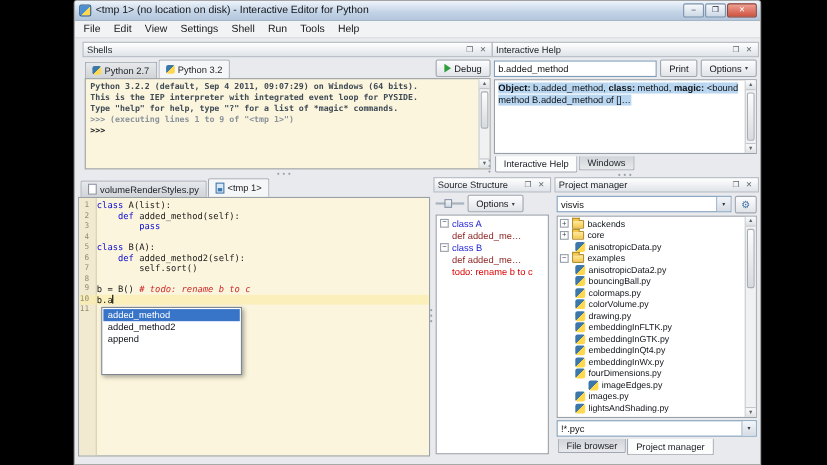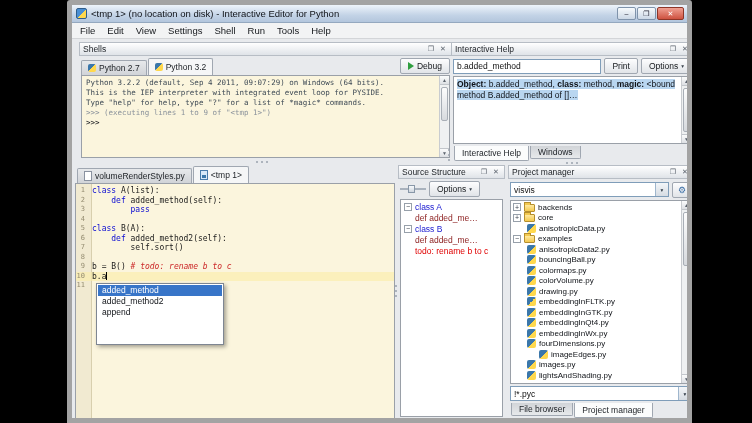--- a/index.html
+++ b/index.html
@@ -1,21 +1,21 @@
 <!DOCTYPE html>
 <html><head>
 <meta charset="utf-8">
 <style>
   * { margin:0; padding:0; box-sizing:border-box; }
   body { background:#000; font-family:"Liberation Sans", sans-serif; }
   .stage { position:relative; width:752px; height:423px; background:#000; overflow:hidden; }
 
   
   .window { position:absolute; left:67px; top:0; width:625px; height:423px;
-            background:#e8eaed; border:5px solid #a3a3a3; border-radius:3px 3px 0 0;
+            background:#e8eaed; border:1px solid #a3a3a3; border-radius:3px 3px 0 0;
             display:flex; flex-direction:column; overflow:hidden; }
   .titlebar { height:18px; flex:none; background:linear-gradient(#eef4fb,#c3d3e6 60%,#b3c6dd);
               display:flex; align-items:center; gap:4px; padding:0 3px 0 4px;
               border-bottom:1px solid #94a8bf; }
   .app-icon { width:11px; height:11px; flex:none; border-radius:2px;
               background:linear-gradient(135deg,#4a8fd4 55%,#ffd84d 55%); border:1px solid #2f5d8a; }
   .title-text { flex:1; font-size:9.5px; color:#101318; white-space:nowrap; overflow:hidden; }
   .winbtns { display:flex; gap:1px; }
   .wbtn { width:19px; height:13px; display:flex; align-items:center; justify-content:center;
           font-size:7px; line-height:1; color:#223; border:1px solid #7f93ab; border-radius:2px;
@@ -55,21 +55,21 @@
   .dock.shells { left:7px; top:3px; width:373px; height:118px; }
   .shell-tabrow { height:19px; flex:none; display:flex; align-items:flex-end; gap:1px; padding:1px 2px 0; }
   .py-ico { width:8px; height:8px; flex:none; border-radius:2px;
             background:linear-gradient(135deg,#3b77aa 50%,#ffd84d 50%); }
   .debug-btn { margin-left:auto; align-self:center; margin-bottom:1px; }
   .play-ico { width:0; height:0; border-left:6px solid #2f9e3f; border-top:4px solid transparent;
               border-bottom:4px solid transparent; }
   .shell-output { flex:1; margin:0 2px 2px; background:#fbf5dd; border:1px solid #9aa0a8;
                   position:relative; overflow:hidden; }
   .shell-lines { padding:2px 4px; font-family:"DejaVu Sans Mono", monospace; font-size:7.5px; line-height:10px; }
-  .sline { white-space:pre; }
+  .sline { white-space:pre;font-weight:bold; }
   .sline.banner { color:#3e4a55; }
   .sline.info   { color:#8a929b; }
   .sline.prompt { color:#14171b; }
 
   
   .vscroll { position:absolute; right:0; top:0; bottom:0; width:10px; background:#eff1f2;
              border-left:1px solid #c9ccd0; display:flex; flex-direction:column; align-items:stretch; }
   .varrow { height:9px; font-size:5px; color:#5c646e; text-align:center; line-height:9px;
             background:linear-gradient(#fbfcfc,#dde0e4); border-bottom:1px solid #c2c6cb; }
   .varrow.down { margin-top:auto; border-bottom:none; border-top:1px solid #c2c6cb; }

